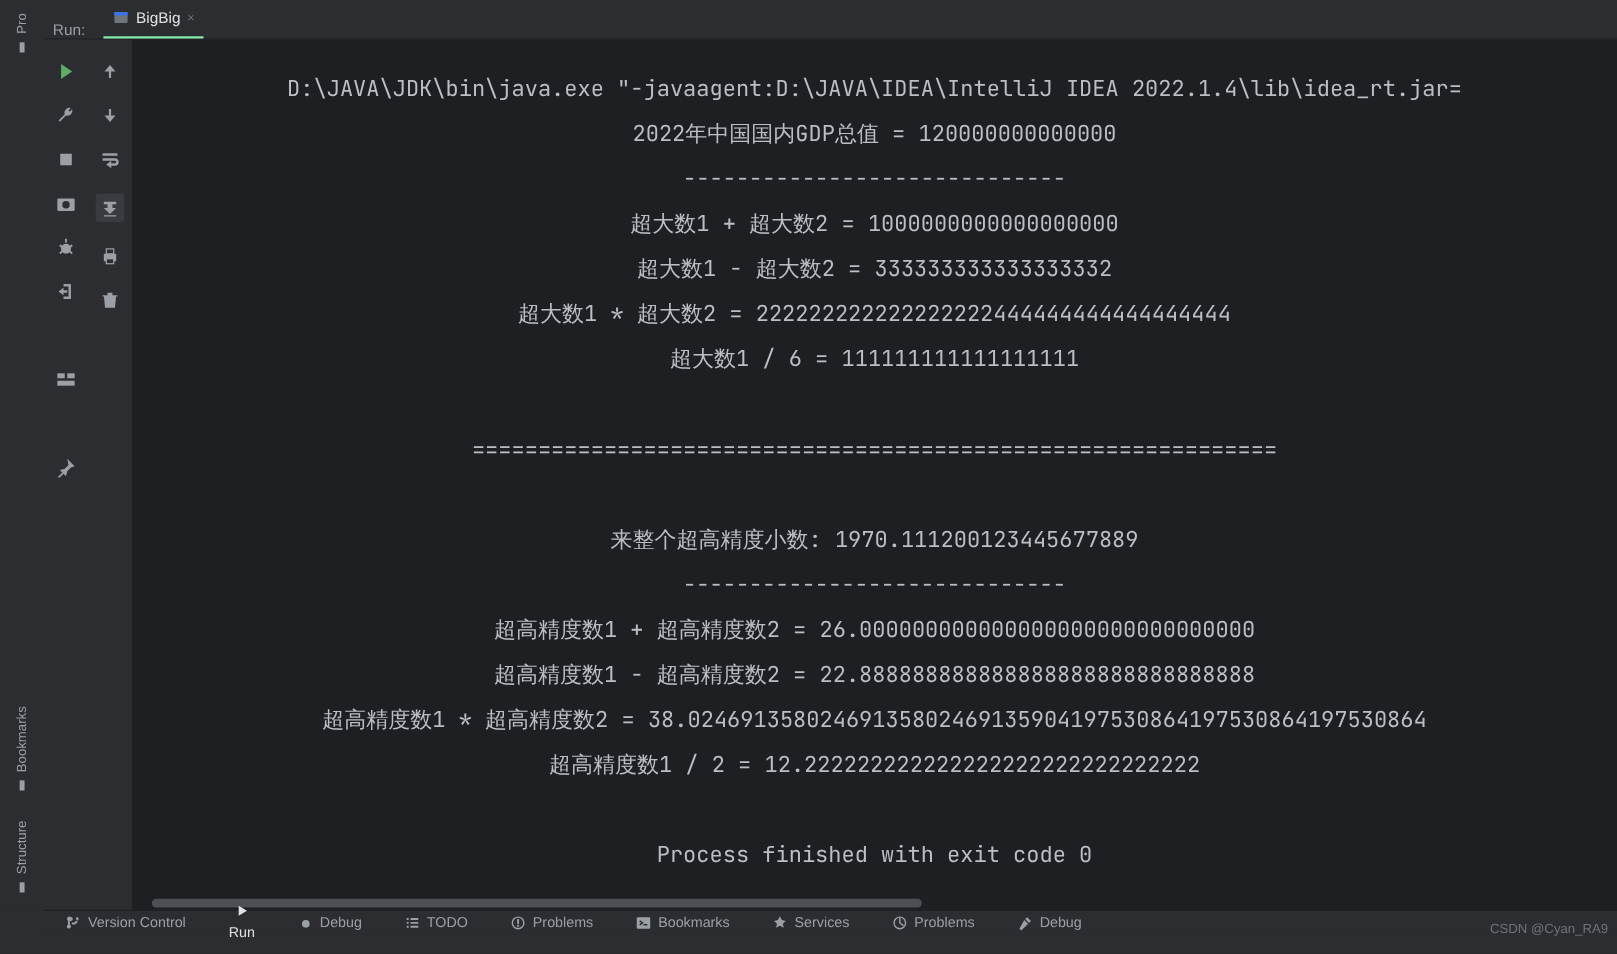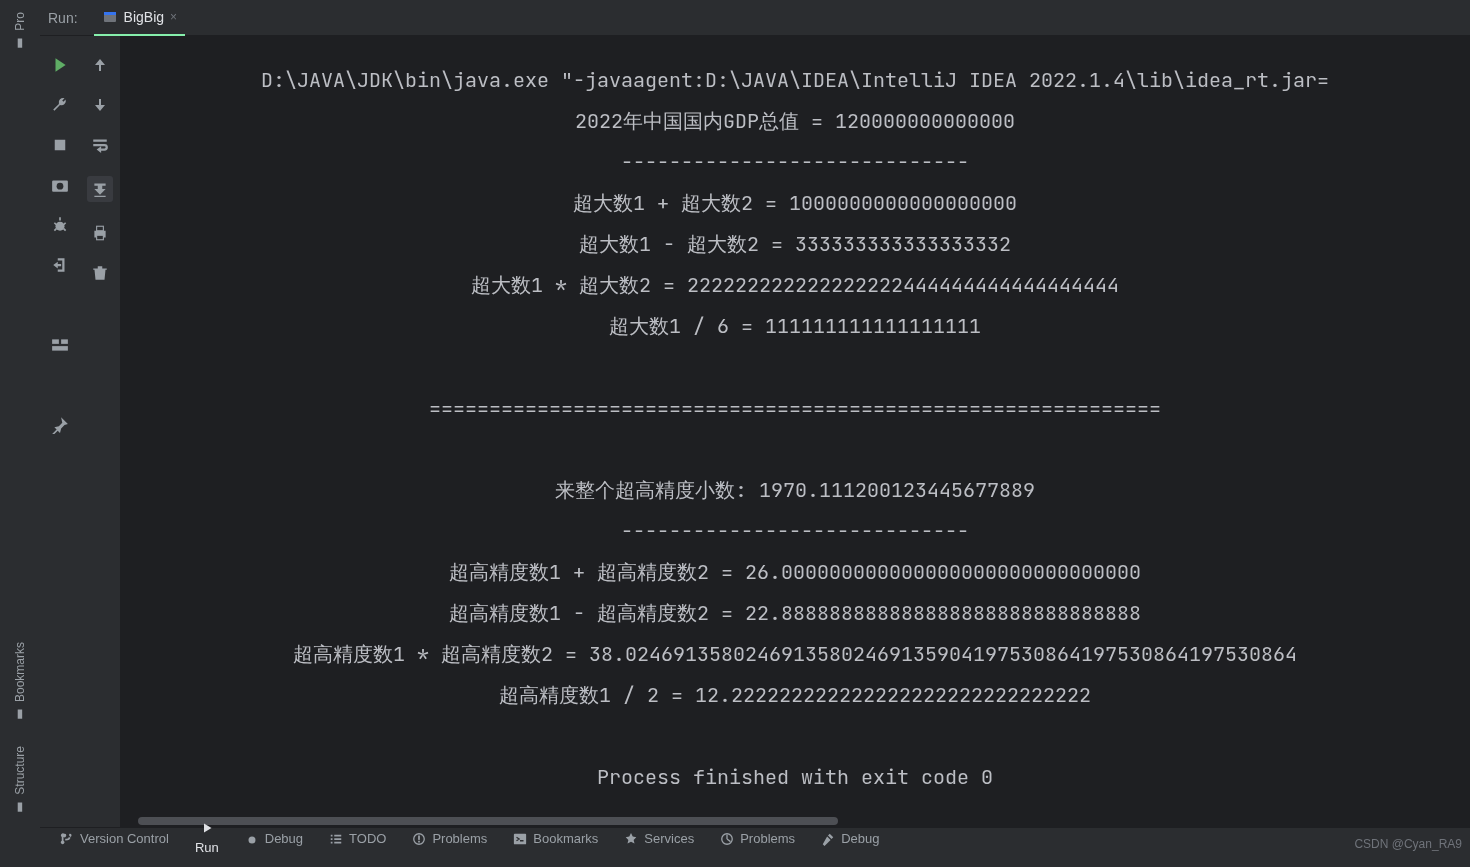--- a/index.html
+++ b/index.html
@@ -17,21 +17,21 @@
 }
 .left-rail .vlabel {
   writing-mode: vertical-rl; transform: rotate(180deg);
   color: #9aa0a6; font-size: 12px; margin: 12px 0;
   display: flex; align-items: center; gap: 6px;
 }
 .left-rail .spacer { flex: 1; }
 .tabbar {
   position: absolute; left: 40px; right: 0; top: 0; height: 36px;
   background: #2b2d30; border-bottom: 1px solid #1e1f22;
-  display: flex; align-items: center; padding: 0 8px; gap: 16px;
+  display: flex; align-items: flex-end; padding: 0 8px; gap: 16px;
 }
 .run-label { color: #9aa0a6; font-size: 14px; }
 .tab {
   display: flex; align-items: center; gap: 6px; height: 36px;
   padding: 0 8px; border-bottom: 2px solid #86efac;
   color: #dfe1e5; font-size: 14px;
 }
 .tab .icon { width: 16px; height: 16px; }
 .tab .close { color: #6f737a; font-size: 12px; }
 .toolcol1, .toolcol2 {
@@ -49,21 +49,21 @@
   position: absolute; left: 120px; right: 0; top: 36px; bottom: 40px;
   background: #1e1f22; color: #bcbec4;
   font-family: "JetBrains Mono", Consolas, monospace;
   font-size: 20px; line-height: 41px;
   padding: 24px 18px 0 18px;
   white-space: pre; overflow: hidden; text-align: center;
 }
 .bottombar {
   position: absolute; left: 40px; right: 0; bottom: 18px; height: 22px;
   background: #2b2d30; border-top: 1px solid #1e1f22;
-  display: flex; align-items: center; gap: 26px; padding: 0 20px;
+  display: flex; align-items: center; gap: 39px; padding: 0 20px;
   color: #9aa0a6; font-size: 13px;
 }
 .bottombar .item { display: flex; align-items: center; gap: 6px; }
 .bottombar .item.active { color: #dfe1e5; flex-direction: column; }
 .watermark {
   position: absolute; right: 8px; bottom: 16px;
   color: #6f737a; font-size: 12px;
 }
 .hscroll {
   position: absolute; left: 120px; right: 0; bottom: 40px; height: 12px;

